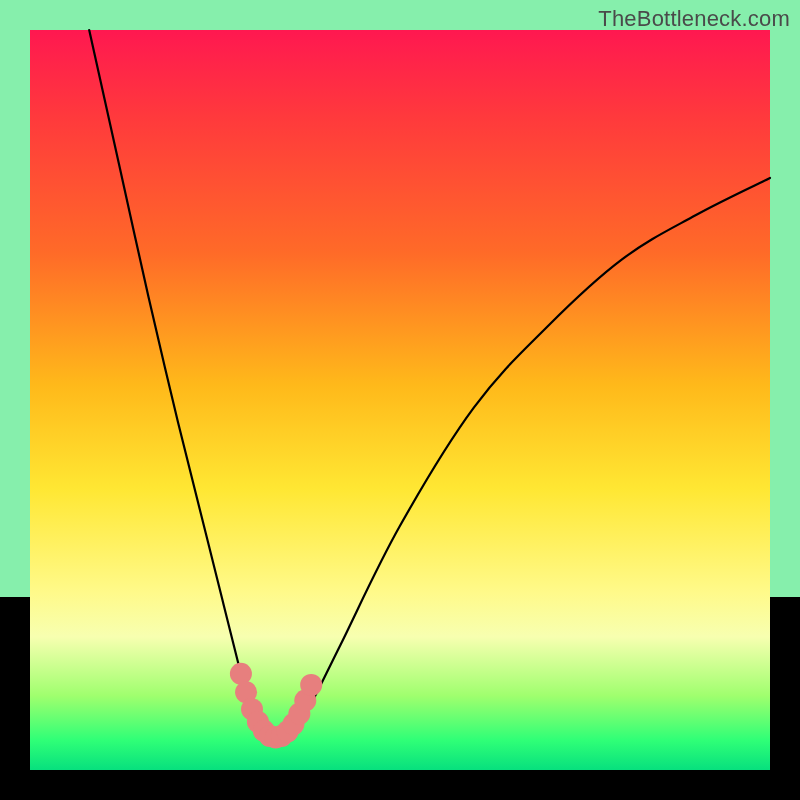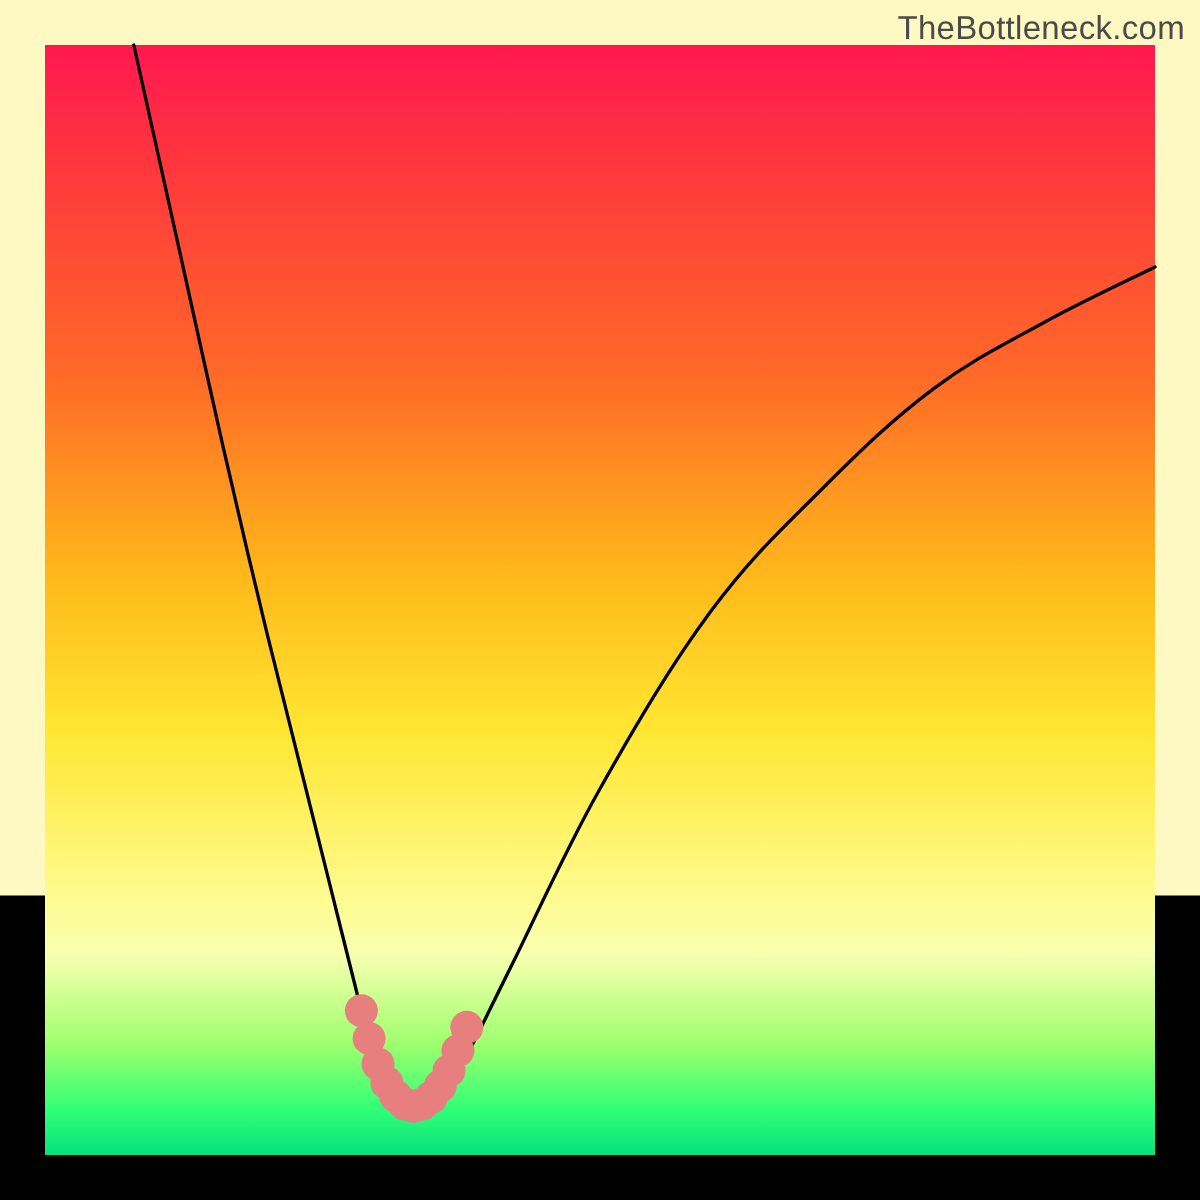--- a/index.html
+++ b/index.html
@@ -10,21 +10,21 @@
     background: #000000;
     overflow: hidden;
     font-family: Arial, Helvetica, sans-serif;
   }
   .plot-outer {
     position: absolute;
     left: 0;
     top: 0;
     width: 800px;
     height: 597px;
-    background: #fef9c3;
+    background: #86efac;
   }
   .plot-area {
     position: absolute;
     left: 30px;
     top: 30px;
     width: 740px;
     height: 740px;
     
     background: linear-gradient(
       to bottom,

